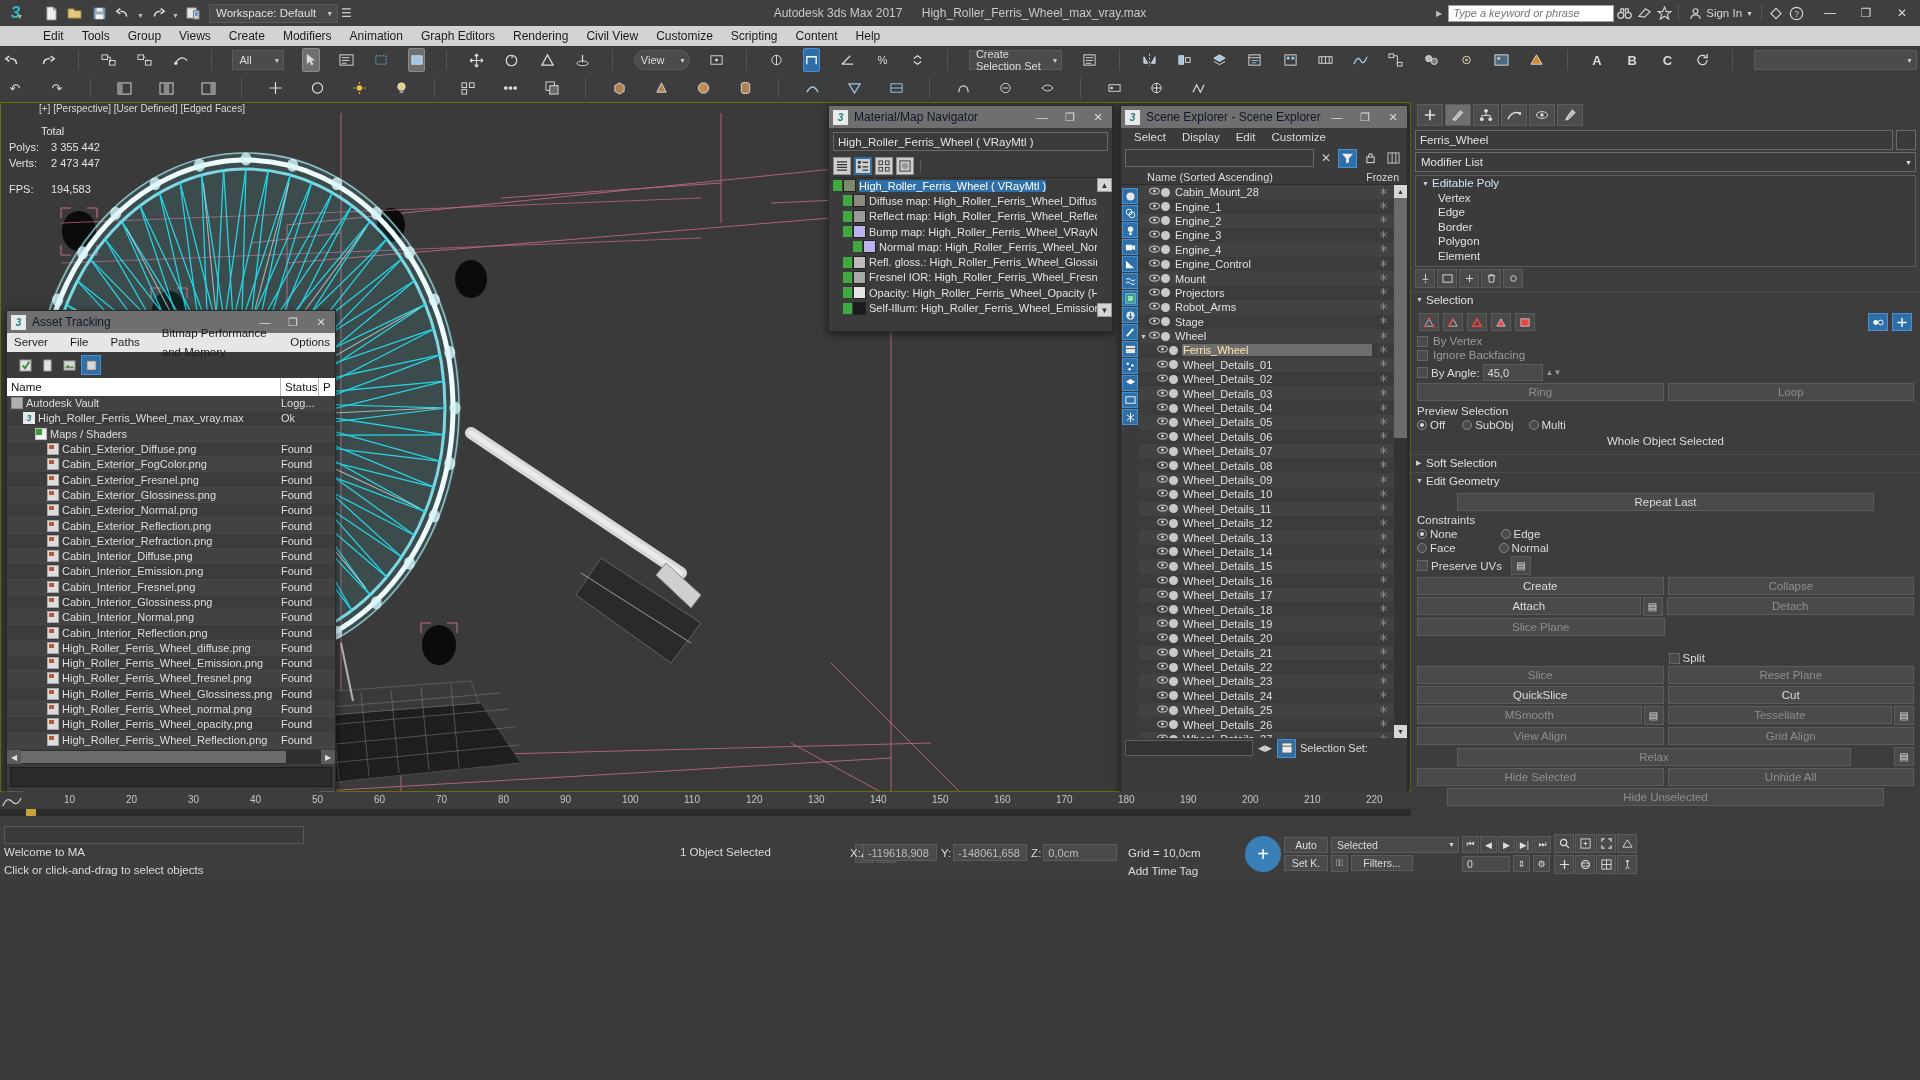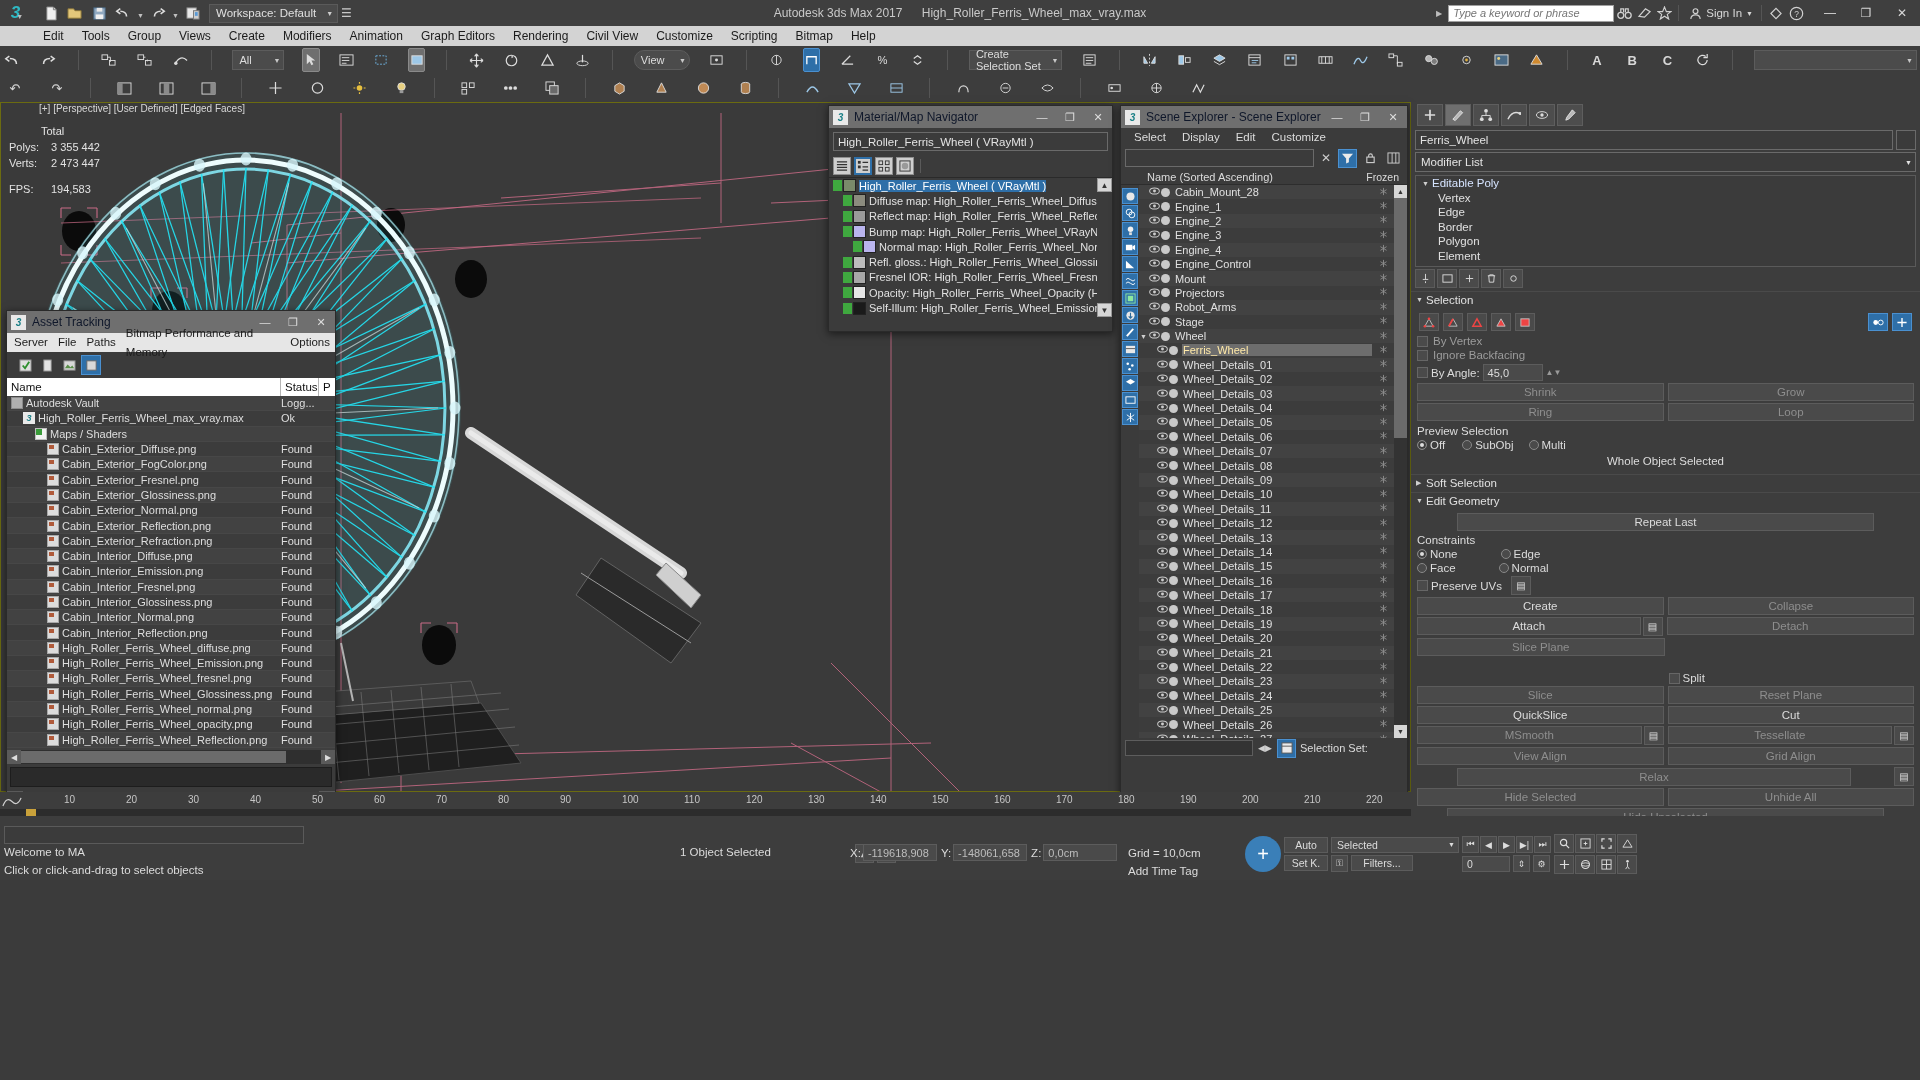--- a/index.html
+++ b/index.html
@@ -70,21 +70,21 @@
   
   .win { position:absolute; background:#3b3b3b; border:1px solid #2a2a2a;
     box-shadow:0 2px 8px rgba(0,0,0,.55); }
   .win-title { height:22px; background:#6f6f6f; display:flex; align-items:center; padding-left:4px; }
   .wt-icon { width:15px; height:15px; background:#e9e9e9; color:#1a7f86; font-weight:bold;
     font-size:10px; font-style:italic; display:flex; align-items:center; justify-content:center; margin-right:6px; }
   .wt-text { font-size:12px; color:#0f172a; }
   .wt-btns { margin-left:auto; display:flex; }
   .wt-b { width:28px; height:22px; display:flex; align-items:center; justify-content:center;
     color:#ddd; font-size:11px; }
-  .win-menu { height:19px; background:#e6e6e6; display:flex; align-items:center; padding-left:2px; }
+  .win-menu { height:19px; background:#e6e6e6; display:flex; align-items:center; padding-left:2px;gap:12px; }
   .win-menu .mi { padding:0 5px; font-size:11.5px; color:#1c1c1c; line-height:19px; }
   .at-toolbar { height:26px; background:#3b3b3b; display:flex; align-items:center; gap:2px; padding:0 8px; }
   .atb { width:20px; height:20px; display:flex; align-items:center; justify-content:center; font-size:10px; }
   .atb.sel { background:#2e6fa8; border:1px solid #4a90d0; }
   .at-head { height:18px; background:#ffffff; display:flex; align-items:center; color:#111; font-size:11.5px; }
   .at-head > div { height:18px; line-height:18px; border-right:1px solid #b5b5b5; padding-left:4px; }
   .at-list { background:#3f3f3f; overflow:hidden; }
   .at-row { height:15.3px; display:flex; align-items:center; font-size:11px; color:#dedede;
     border-bottom:1px solid #474747; }
   .at-row:nth-child(odd) { background:#424242; }
@@ -359,21 +359,21 @@
       <div class="mi">Group</div>
       <div class="mi">Views</div>
       <div class="mi">Create</div>
       <div class="mi">Modifiers</div>
       <div class="mi">Animation</div>
       <div class="mi">Graph Editors</div>
       <div class="mi">Rendering</div>
       <div class="mi">Civil View</div>
       <div class="mi">Customize</div>
       <div class="mi">Scripting</div>
-      <div class="mi">Bitmap</div>
+      <div class="mi">Content</div>
       <div class="mi">Help</div>
     </div>
 
   <div class="tbar tbar1">
     <div class="tool">
       <svg width="16" height="13" viewBox="0 0 18 14">
           <path d="M14 11c0-4-3.2-6.2-7.4-6.2M6 2 2 5l4 3" fill="none" stroke="#dcdcdc" stroke-width="1.7"></path>
         </svg>
       </div>
     <div class="tool">
@@ -2116,24 +2116,20 @@
           </div>
         <div class="row3">
           <span class="cbox"></span>
           <span class="lbl-s dimtxt">By Angle:</span>
           <div class="spin" style="width:60px;">
             <span>45,0</span>
             </div>
           <span style="font-size:8px;color:#9a9a9a;">▲▼</span>
         </div>
         <div class="row2">
-          <div class="btn dim">Shrink</div>
-          <div class="btn dim">Grow</div>
-        </div>
-        <div class="row2">
           <div class="btn dim">Ring</div>
           <div class="btn dim">Loop</div>
         </div>
         <div class="lbl-s" style="margin-top:4px;">Preview Selection</div>
         <div class="row3">
           <span class="radio on"></span>
           <span class="lbl-s">Off</span>
           <span class="radio" style="margin-left:14px;"></span>
           <span class="lbl-s dimtxt">SubObj</span>
           <span class="radio" style="margin-left:12px;"></span>

